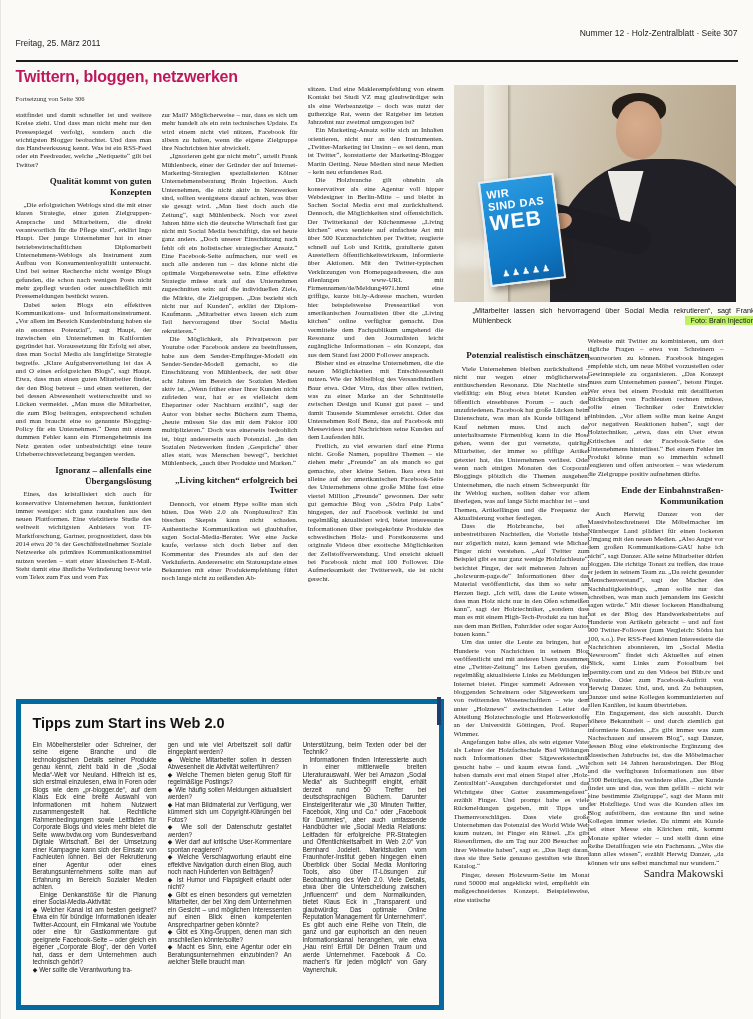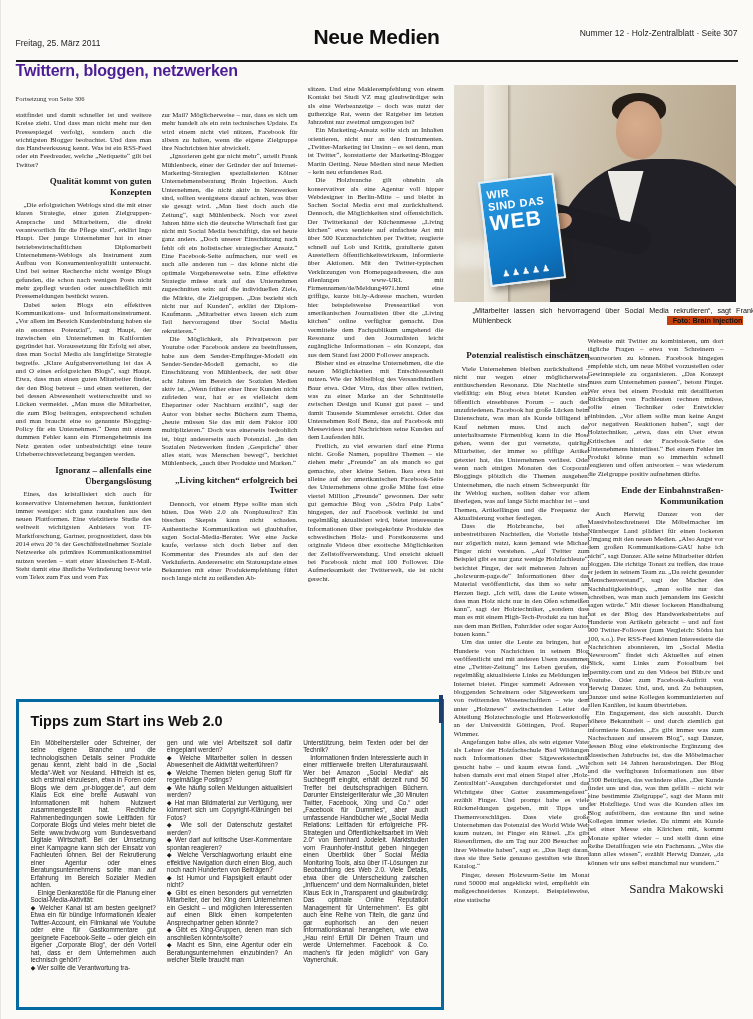--- a/index.html
+++ b/index.html
@@ -5,35 +5,35 @@
   html,body{margin:0;padding:0;background:#e8e6e1;}
   #page{position:relative;width:752px;height:1019px;background:#fbfaf7;margin:0 auto;
         font-family:"Liberation Serif","DejaVu Serif",serif;color:#1c1c1c;overflow:hidden;}
   
   .hdr-date{position:absolute;left:15px;top:38px;font:8.5px "Liberation Sans","DejaVu Sans",sans-serif;color:#222;}
   .hdr-title{position:absolute;left:0;right:0;top:26px;text-align:center;
              font:bold 21px/1 "Liberation Sans","DejaVu Sans",sans-serif;letter-spacing:-0.3px;color:#111;}
   .hdr-issue{position:absolute;right:15px;top:28px;font:8.5px "Liberation Sans","DejaVu Sans",sans-serif;color:#222;}
   .hdr-rule{position:absolute;left:15px;right:15px;top:60px;height:2px;background:#1b1b1b;}
   
-  .headline{position:absolute;left:15px;top:63px;width:300px;
-            font:bold 16px/1.05 "Liberation Sans","DejaVu Sans",sans-serif;color:#4c1d95;letter-spacing:-0.2px;}
+  .headline{position:absolute;left:15px;top:69px;width:300px;
+            font:bold 16px/1.05 "Liberation Sans","DejaVu Sans",sans-serif;color:#be185d;letter-spacing:-0.2px;}
   .cont-note{position:absolute;left:15px;top:95px;font:6.6px "Liberation Serif",serif;color:#333;}
   
   .col{position:absolute;width:136px;font-size:6.9px;line-height:8.3px;text-align:justify;
        overflow:hidden;hyphens:auto;}
   .col p{margin:0;}
   .col p.ind{text-indent:8px;}
   .sub{font-weight:bold;font-size:9px;line-height:10.5px;margin:7px 0 4px;padding-left:9px;text-align:right;}
   #col1{left:15px;top:111px;height:586px;}
   #col2{left:161px;top:111px;height:586px;}
   #col3{left:307px;top:85px;height:612px;}
   #col4{left:453px;top:337px;height:673px;}
   #col5{left:587px;top:337px;height:673px;}
-  .byline{text-align:right;font-size:13px;margin-top:18px;}
+  .byline{text-align:right;font-size:11px;margin-top:2px;}
   
   .photo{position:absolute;left:453px;top:85px;width:282px;height:217px;overflow:hidden;
          background:linear-gradient(100deg,#e3ded2 0%,#d6cdbc 28%,#c8bba4 55%,#b3a288 100%);}
   .doorframe{position:absolute;left:30px;top:0;bottom:0;width:24px;
              background:linear-gradient(90deg,#f0ece2,#ddd6c7);box-shadow:2px 0 2px rgba(90,80,60,.35);}
   .blur-shelf{position:absolute;left:0;bottom:34px;width:92px;height:26px;background:rgba(255,255,255,.38);filter:blur(4px);}
   .suit{position:absolute;right:-26px;top:74px;width:212px;height:160px;background:#202026;
         border-radius:48% 42% 0 0 / 70% 58% 0 0;}
   .shirt{position:absolute;right:92px;top:86px;width:36px;height:52px;background:#eceae4;
          clip-path:polygon(0 0,100% 0,62% 100%,38% 100%);}
@@ -47,39 +47,38 @@
   .book{position:absolute;left:30px;top:92px;width:76px;height:106px;transform:rotate(-7deg);
         background:linear-gradient(165deg,#2b9ce2 0%,#1079c6 70%,#0b62a8 100%);
         border:2px solid #e4eef7;box-shadow:3px 4px 6px rgba(40,30,20,.45);padding:6px 5px;box-sizing:border-box;
         font-family:"Liberation Sans","DejaVu Sans",sans-serif;color:#fff;}
   .bk1,.bk2{font-weight:bold;font-size:11px;line-height:12px;letter-spacing:.5px;}
   .bk3{font-weight:bold;font-size:21px;line-height:22px;letter-spacing:1px;}
   .bkfigs{position:absolute;left:5px;right:5px;bottom:5px;text-align:center;font-size:9px;
           letter-spacing:2px;color:#fff;opacity:.95;}
   .caption{position:absolute;left:453px;top:306px;width:282px;font:7.2px/9.5px "Liberation Sans","DejaVu Sans",sans-serif;
            color:#111;text-align:justify;margin-left:19px;}
-  .credit{position:absolute;right:12px;top:9.5px;background:#c2410c;padding-left:6px;font-weight:bold;}
+  .credit{position:absolute;right:0;top:9.5px;background:#bef264;padding-left:6px;}
   
-  .tipsbox{position:absolute;left:15px;top:699px;width:428px;height:311px;border:3px solid #0369a1;
+  .tipsbox{position:absolute;left:15px;top:699px;width:428px;height:311px;border:5px solid #0369a1;
            background:#fbfaf7;box-sizing:border-box;padding:10px 12px 8px;}
   .tips-accent{position:absolute;right:-2px;top:-7px;width:4px;height:28px;background:#1d3d6e;}
   .tips-title{font:bold 14.5px/1.1 "Liberation Sans","DejaVu Sans",sans-serif;color:#141414;margin:2px 0 9px;}
   .tips-cols{display:flex;gap:11px;height:252px;overflow:hidden;}
   .tips-col{flex:1;font:6.4px/7.5px "Liberation Sans","DejaVu Sans",sans-serif;color:#222;
             text-align:justify;overflow:hidden;hyphens:auto;}
   .tips-col p{margin:0;}
   .tips-col p.ind{text-indent:7px;}
 </style>
 </head>
 <body>
 
 <div id="page">
 
   <div class="hdr-date">Freitag, 25. März 2011</div>
-  <div class="hdr-title">Neue Medien</div>
   <div class="hdr-issue">Nummer 12 · Holz-Zentralblatt · Seite 307</div>
   <div class="hdr-rule"></div>
 
   <div class="headline">Twittern, bloggen, netzwerken</div>
   <div class="cont-note">Fortsetzung von Seite 306</div>
 
   <div class="col" id="col1">
     <p>stattfindet und damit schneller ist und weitere Kreise zieht. Und dass man nicht mehr nur den Pressespiegel verfolgt, sondern auch die wichtigsten Blogger beobachtet. Und dass man das Handwerkszeug kennt. Was ist ein RSS-Feed oder ein Feedreader, welche „Netiquette“ gilt bei Twitter?</p>
     <div class="sub">Qualität kommt von guten Konzepten</div>
     <p class="ind">„Die erfolgreichen Weblogs sind die mit einer klaren Strategie, einer guten Zielgruppen-Ansprache und Mitarbeitern, die direkt verantwortlich für die Pflege sind“, erklärt Ingo Haupt. Der junge Unternehmer hat in einer betriebswirtschaftlichen Diplomarbeit Unternehmens-Weblogs als Instrument zum Aufbau von Konsumentenloyalität untersucht. Und bei seiner Recherche nicht wenige Blogs gefunden, die schon nach wenigen Posts nicht mehr gepflegt wurden oder ausschließlich mit Pressemeldungen bestückt waren.</p>

